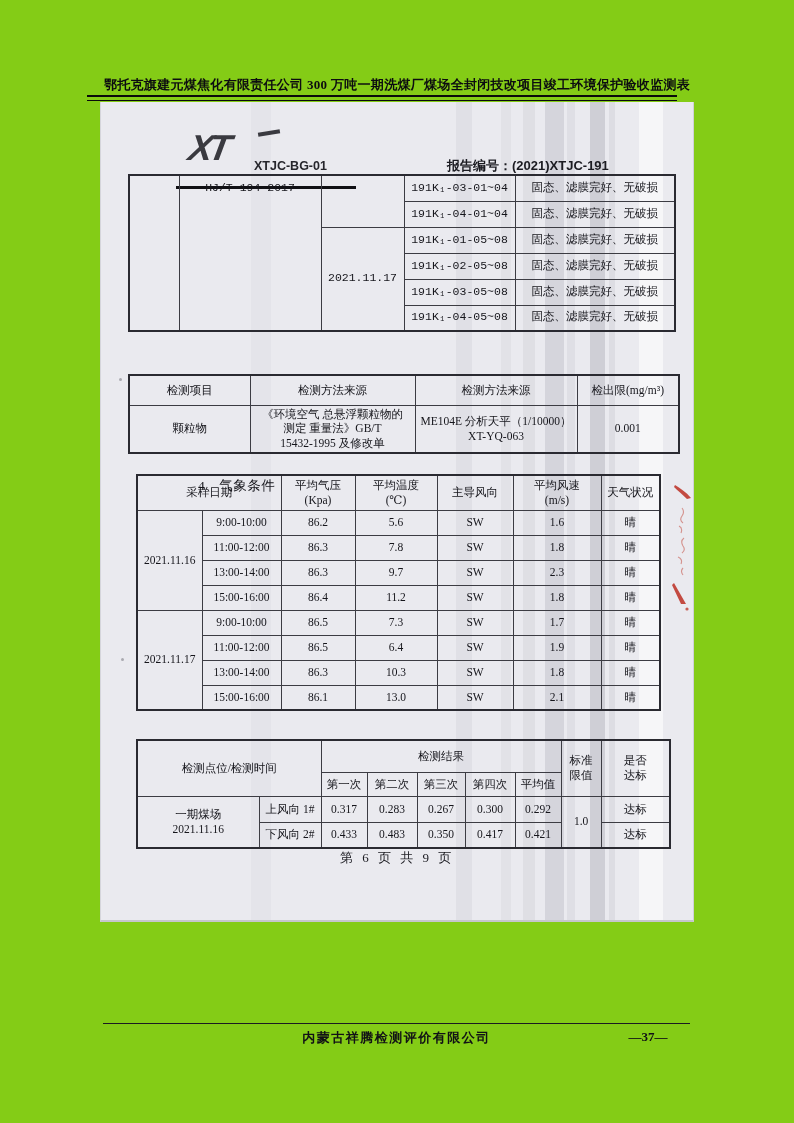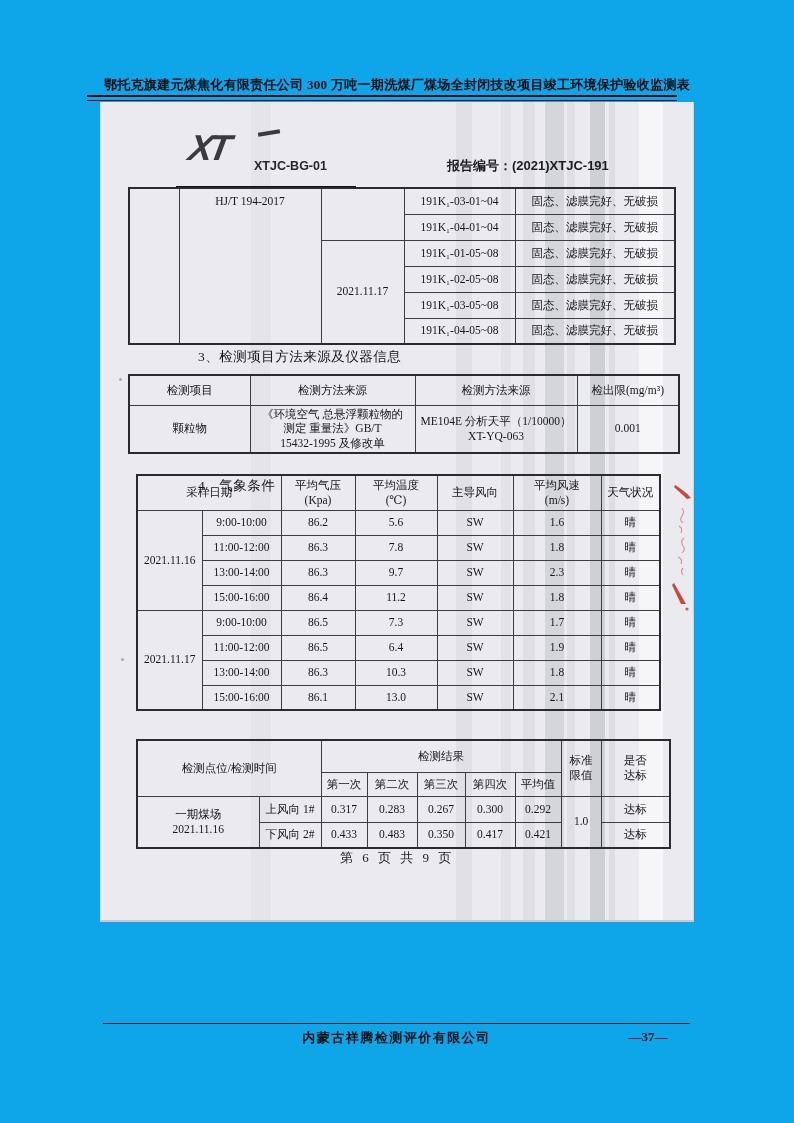--- a/index.html
+++ b/index.html
@@ -1,17 +1,17 @@
 <!DOCTYPE html>
 <html><head>
 <meta charset="utf-8">
 <style>
   html,body { margin:0; padding:0; background:#ffffff; }
   .sheet {
-    position:relative; width:794px; height:1123px; background:#0ea5e9;
+    position:relative; width:794px; height:1123px; background:#84cc16;
     font-family:"Liberation Serif","DejaVu Serif",serif; color:#17171d; overflow:hidden;
   }
   .doc-title {
     position:absolute; top:76px; left:40px; right:40px; text-align:center;
     font-size:13px; font-weight:bold; letter-spacing:0.3px; color:#0c0c10;
   }
   .double-rule {
     position:absolute; top:95px; left:87px; width:590px; height:3px;
     border-top:2px solid #0a0a0a; border-bottom:1px solid #0a0a0a;
   }
@@ -53,21 +53,21 @@
   table { position:absolute; border-collapse:collapse; table-layout:fixed; }
   td, th {
     border:1px solid #3c3c43; font-weight:normal; text-align:center;
     vertical-align:middle; padding:1px 2px; font-size:11.5px; line-height:1.3;
     overflow:hidden; color:#15151b;
   }
   .t1, .t2, .t3, .t4 { border:2px solid #2a2a31; }
   .pre { white-space:pre-line; }
   .vtop { vertical-align:top; padding-top:5px; }
 
-  .t1 { left:27px; top:85px; width:546px; }
+  .t1 { left:27px; top:72px; width:546px;font-family:Liberation Mono, monospace; }
   .t1 tr { height:26px; }
   .t1-thick { position:absolute; left:75px; top:84px; width:180px; height:3px; background:#101014; }
 
   .t2 { left:27px; top:272px; width:550px; }
   .t2 .hrow { height:30px; }
   .t2 .drow { height:48px; }
 
   .t3 { left:35px; top:372px; width:523px; }
   .t3 .hrow { height:35px; }
   .t3 .drow { height:25px; }
@@ -155,21 +155,20 @@
         <td>191K₁-03-05~08</td>
         <td>固态、滤膜完好、无破损</td>
       </tr>
       <tr>
         <td>191K₁-04-05~08</td>
         <td>固态、滤膜完好、无破损</td>
       </tr>
     </tbody>
       </table>
 
-    <div class="sec-h s3">3、检测项目方法来源及仪器信息</div>
 
     <table class="t2">
       <colgroup>
           <col style="width:121px">
           <col style="width:165px">
           <col style="width:162px">
           <col style="width:102px">
         </colgroup>
       <tbody>
           <tr class="hrow">

